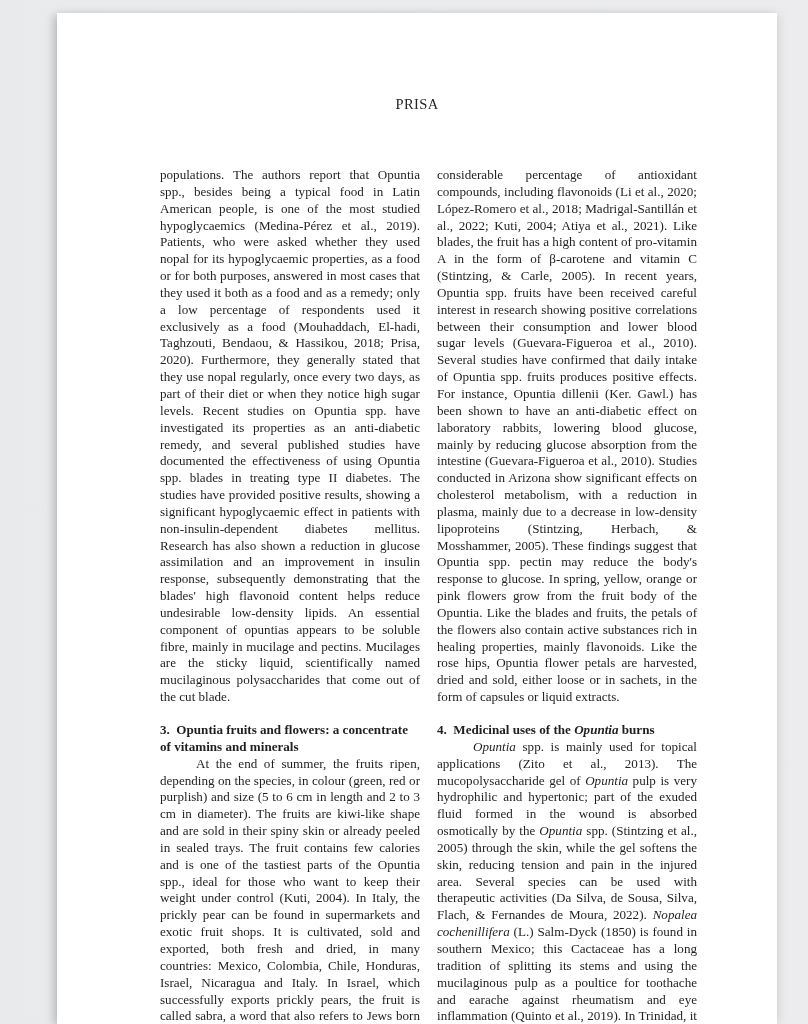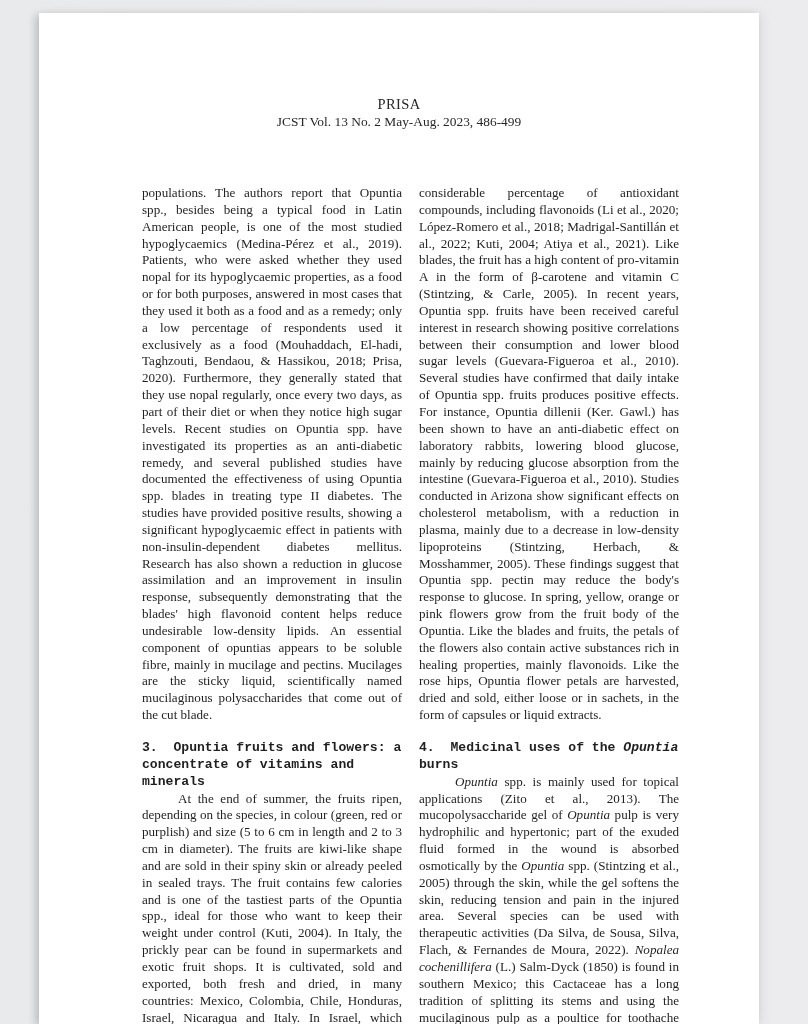--- a/index.html
+++ b/index.html
@@ -10,21 +10,21 @@
   }
   .viewport {
     position: relative;
     width: 808px;
     height: 1024px;
     overflow: hidden;
     background: linear-gradient(90deg, #e9eaec 0%, #ececee 100%);
   }
   .sheet {
     position: absolute;
-    left: 39px;
+    left: 57px;
     top: 13px;
     width: 720px;
     height: 1011px;
     background: #ffffff;
     box-shadow: -4px 2px 8px rgba(0,0,0,0.18), 4px 0 10px rgba(0,0,0,0.06);
   }
   .page-header {
     padding-top: 83px;
     text-align: center;
     color: #262626;
@@ -54,21 +54,20 @@
     font-size: 13.1px;
     line-height: 16.85px;
     text-align: justify;
     font-weight: normal;
   }
   .col p.indent { text-indent: 36px; }
   .col h3 {
     margin-top: 16px;
     font-weight: bold;
     text-align: left;
-    font-family: Liberation Mono, monospace;
   }
   .col h3 + p { margin-top: 0; }
   span.italic { font-style: italic; }
   span.bold { font-weight: bold; }
   span.bold-italic { font-weight: bold; font-style: italic; }
   .page-footer {
     position: absolute;
     top: 947px;
     left: 103px;
     width: 537px;
@@ -78,21 +77,20 @@
   }
 </style>
 </head>
 <body>
 
 <div class="viewport">
   <div class="sheet">
 
     <div class="page-header">
       <div class="journal-name">PRISA</div>
-      <div class="journal-issue">JCST Vol. 13 No. 2 May-Aug. 2023, 486-499</div>
     </div>
 
     <div class="columns">
       <div class="col">
           <p><span>populations. The authors report that Opuntia spp., besides being a typical food in Latin American people, is one of the most studied hypoglycaemics (Medina-Pérez et al., 2019). Patients, who were asked whether they used nopal for its hypoglycaemic properties, as a food or for both purposes, answered in most cases that they used it both as a food and as a remedy; only a low percentage of respondents used it exclusively as a food (Mouhaddach, El-hadi, Taghzouti, Bendaou, &amp; Hassikou, 2018; Prisa, 2020). Furthermore, they generally stated that they use nopal regularly, once every two days, as part of their diet or when they notice high sugar levels. Recent studies on Opuntia spp. have investigated its properties as an anti-diabetic remedy, and several published studies have documented the effectiveness of using Opuntia spp. blades in treating type II diabetes. The studies have provided positive results, showing a significant hypoglycaemic effect in patients with non-insulin-dependent diabetes mellitus. Research has also shown a reduction in glucose assimilation and an improvement in insulin response, subsequently demonstrating that the blades' high flavonoid content helps reduce undesirable low-density lipids. An essential component of opuntias appears to be soluble fibre, mainly in mucilage and pectins. Mucilages are the sticky liquid, scientifically named mucilaginous polysaccharides that come out of the cut blade.</span></p>
           <h3><span class="bold">3.&nbsp; Opuntia fruits and flowers: a concentrate of vitamins and minerals</span></h3>
           <p class="indent"><span>At the end of summer, the fruits ripen, depending on the species, in colour (green, red or purplish) and size (5 to 6 cm in length and 2 to 3 cm in diameter). The fruits are kiwi-like shape and are sold in their spiny skin or already peeled in sealed trays. The fruit contains few calories and is one of the tastiest parts of the Opuntia spp., ideal for those who want to keep their weight under control (Kuti, 2004). In Italy, the prickly pear can be found in supermarkets and exotic fruit shops. It is cultivated, sold and exported, both fresh and dried, in many countries: Mexico, Colombia, Chile, Honduras, Israel, Nicaragua and Italy. In Israel, which successfully exports prickly pears, the fruit is called sabra, a word that also refers to Jews born in Israel (Quiroz, Varnero, Cuevas, &amp; Sierra, 2021). The Opuntia spp. fruit is rich in cofactors that strengthen the immune system. It contains significant amounts of calcium, magnesium, potassium, and a</span></p>
         </div>
       <div class="col">
           <p><span>considerable percentage of antioxidant compounds, including flavonoids (Li et al., 2020; López-Romero et al., 2018; Madrigal-Santillán et al., 2022; Kuti, 2004; Atiya et al., 2021). Like blades, the fruit has a high content of pro-vitamin A in the form of β-carotene and vitamin C (Stintzing, &amp; Carle, 2005). In recent years, Opuntia spp. fruits have been received careful interest in research showing positive correlations between their consumption and lower blood sugar levels (Guevara-Figueroa et al., 2010). Several studies have confirmed that daily intake of Opuntia spp. fruits produces positive effects. For instance, Opuntia dillenii (Ker. Gawl.) has been shown to have an anti-diabetic effect on laboratory rabbits, lowering blood glucose, mainly by reducing glucose absorption from the intestine (Guevara-Figueroa et al., 2010). Studies conducted in Arizona show significant effects on cholesterol metabolism, with a reduction in plasma, mainly due to a decrease in low-density lipoproteins (Stintzing, Herbach, &amp; Mosshammer, 2005). These findings suggest that Opuntia spp. pectin may reduce the body's response to glucose. In spring, yellow, orange or pink flowers grow from the fruit body of the Opuntia. Like the blades and fruits, the petals of the flowers also contain active substances rich in healing properties, mainly flavonoids. Like the rose hips, Opuntia flower petals are harvested, dried and sold, either loose or in sachets, in the form of capsules or liquid extracts.</span></p>

